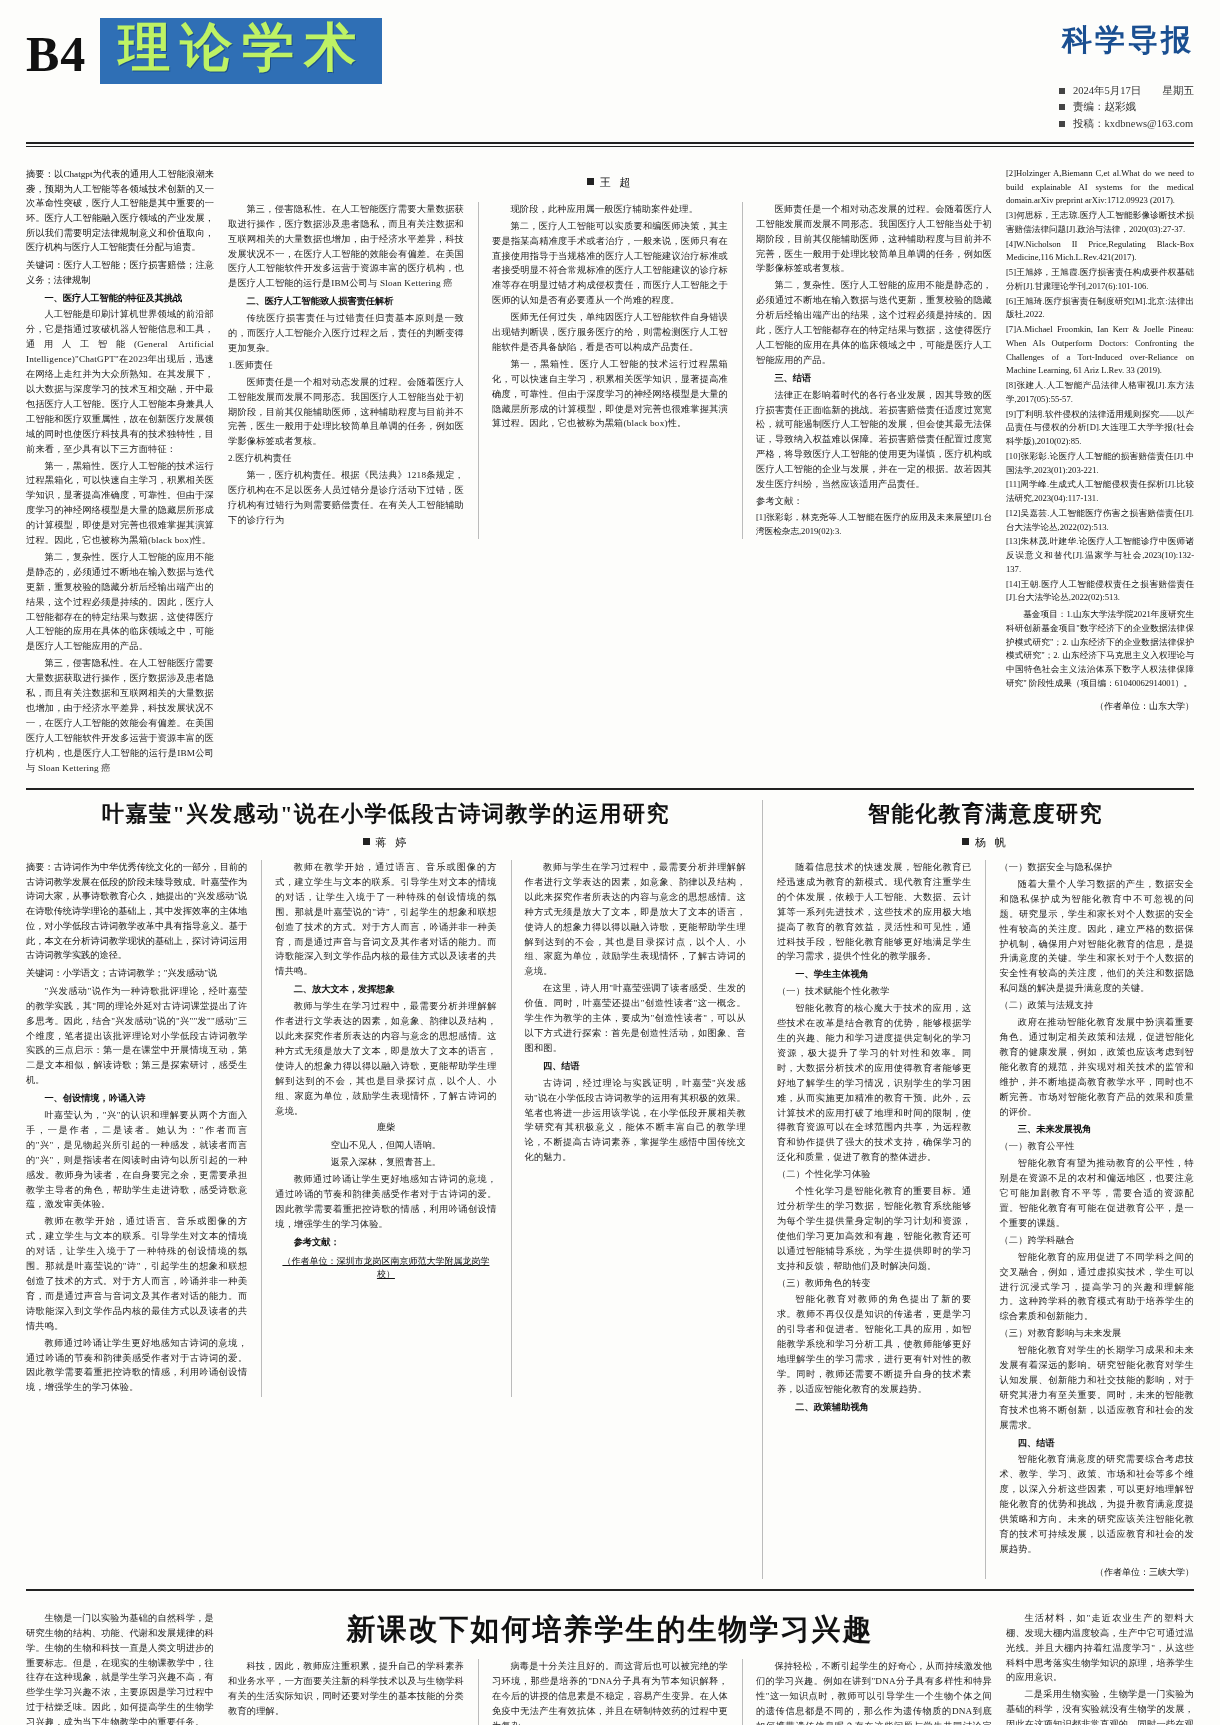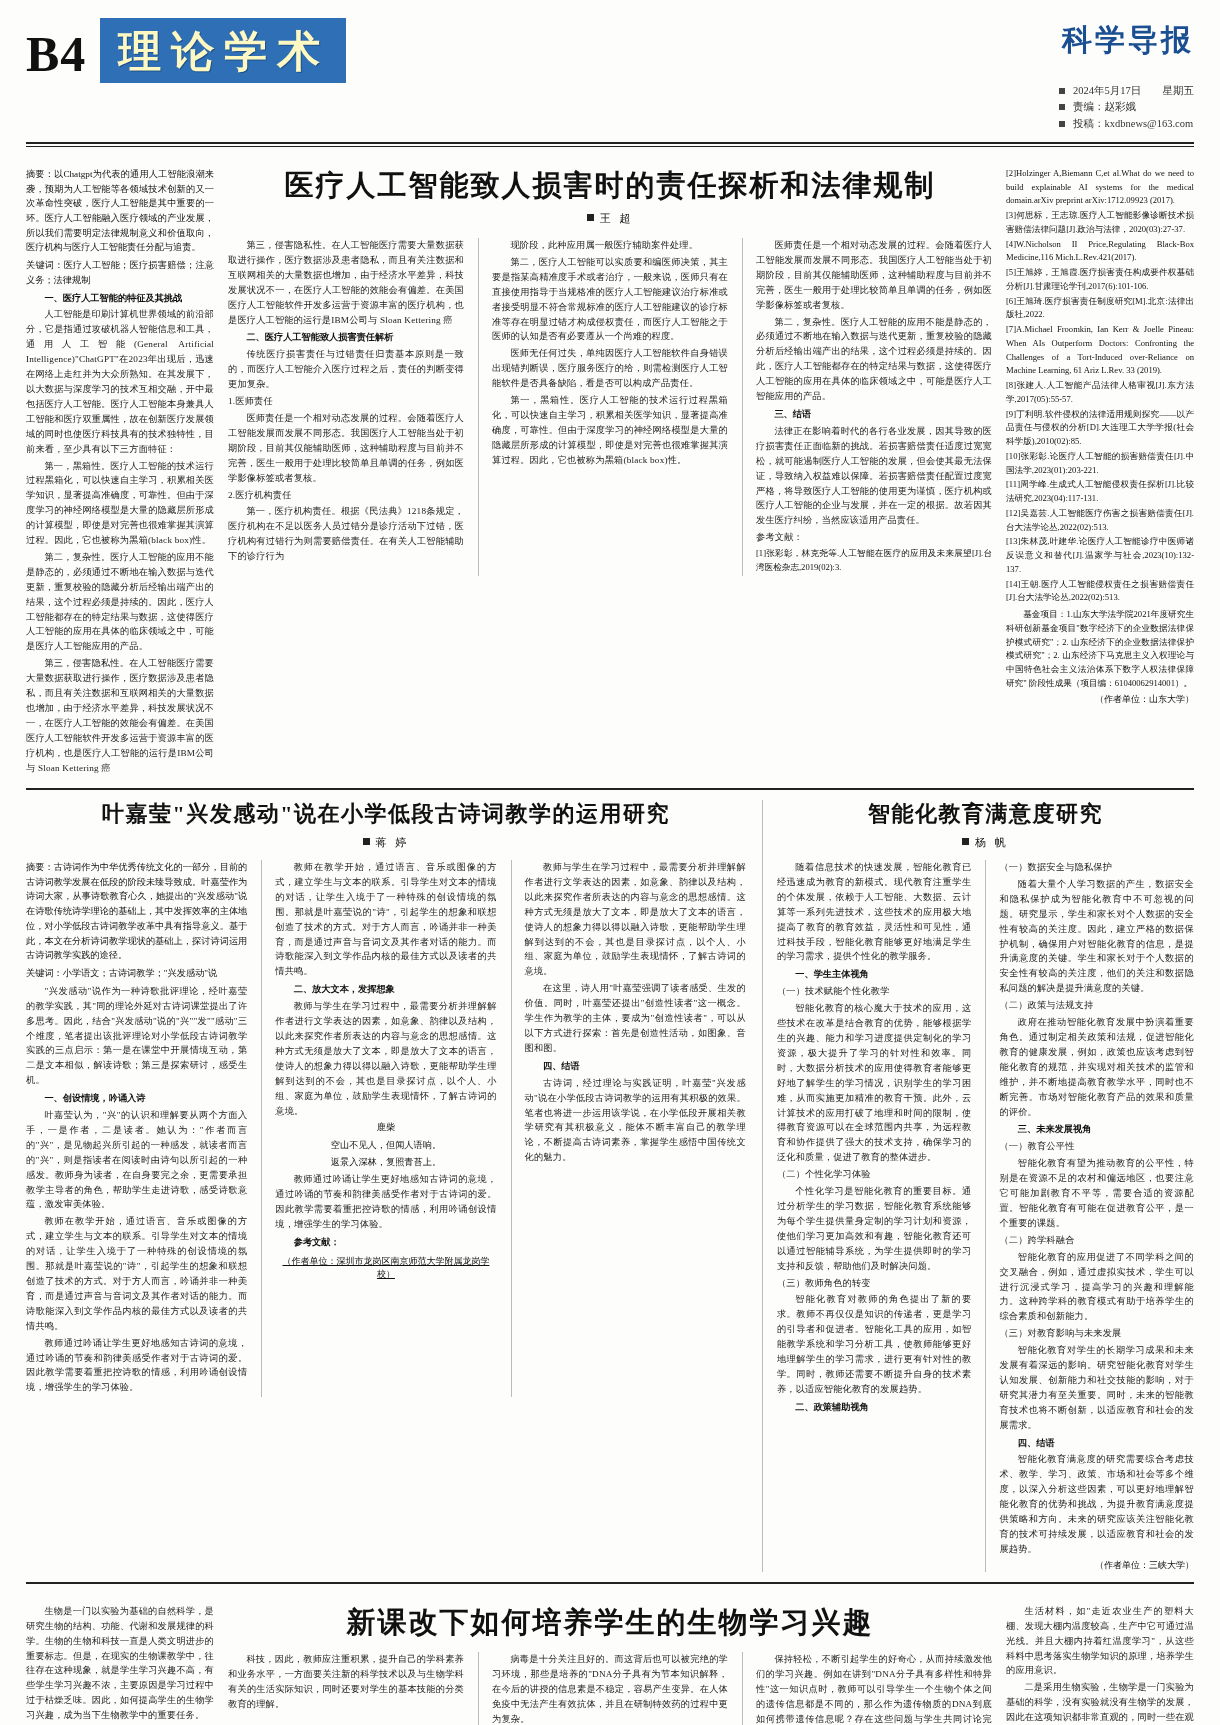--- a/index.html
+++ b/index.html
@@ -16,25 +16,25 @@
   
   .masthead { display:flex; align-items:flex-start; justify-content:space-between; padding-bottom:6px; }
   .mast-left { display:flex; align-items:center; gap:14px; }
   .page-num {
     font-family:"Liberation Serif", serif;
     font-size:50px; font-weight:bold; letter-spacing:1px; line-height:1;
     padding-top:6px;
   }
   .section-banner {
     background:#2f6fb5;
-    color:#fef9c3;
-    font-size:43px;
+    color:#bef264;
+    font-size:52px;
     font-weight:bold;
     letter-spacing:10px;
-    padding:12px 16px 10px 18px;
+    padding:4px 16px 10px 18px;
     line-height:1;
     position:relative;
   }
   .section-banner .sb-text { display:inline-block; text-shadow:1px 1px 0 #1d4f8a; }
   .mast-right { text-align:left; padding-top:2px; }
   .paper-name {
     font-size:30px; font-weight:bold; letter-spacing:3px; color:#1a4f91;
     text-align:right; margin-bottom:22px;
   }
   .mast-meta { font-size:10.5px; color:#333; line-height:1.55; text-align:left; }
@@ -50,40 +50,40 @@
     text-align:center;
     font-family:"Liberation Serif", serif;
     font-weight:bold;
     line-height:1.25;
   }
   .h1 { font-size:29px; letter-spacing:2px; }
   .h2 { font-size:22px; letter-spacing:1.5px; }
   .byline { text-align:center; font-size:11px; margin-top:8px; letter-spacing:3px; }
   .byline .dot { display:inline-block; width:7px; height:7px; background:#222; margin-right:6px; vertical-align:1px; }
 
-  .cols { display:flex; gap:14px; margin-top:10px; }
+  .cols { display:flex; gap:14px; margin-top:10px;justify-content:flex-end; }
   .col { flex:1; }
   .col.sep { border-left:1px solid #bbb; padding-left:13px; }
 
   p.body {
     font-size:9.2px;
     line-height:1.62;
     text-align:justify;
     margin:0 0 2px 0;
     text-indent:2em;
     color:#1a1a1a;
     letter-spacing:0.2px;
   }
   p.body.noind { text-indent:0; }
   p.sub { font-size:9.2px; line-height:1.62; margin:3px 0 2px; font-weight:bold; text-indent:2em; }
   .abstract { font-size:9.2px; line-height:1.6; text-align:justify; margin-bottom:3px; }
   .refs { font-size:8.6px; line-height:1.6; text-align:justify; }
   .refs p { margin:0 0 1px 0; text-indent:0; }
   .fund { font-size:8.6px; line-height:1.6; text-align:justify; margin-top:3px; text-indent:2em; }
-  .affil { font-size:9px; text-align:right; margin-top:2px; }
+  .affil { font-size:9px; text-align:right; margin-top:9px; }
   .affil-c { font-size:9px; text-align:center; margin-top:5px; line-height:1.5;text-decoration:underline; }
 
   .poem { font-size:9.2px; line-height:1.65; text-align:center; margin:2px 0; }
   .divider2 { border-top:2px solid #222; margin:10px 0 0; }
 
   .two-article { display:flex; gap:16px; }
   .two-article .left { width:62.5%; }
   .two-article .right { width:37.5%; border-left:1px solid #bbb; padding-left:14px; }
 </style>
 </head>
@@ -122,21 +122,20 @@
         <div class="abstract">摘要：以Chatgpt为代表的通用人工智能浪潮来袭，预期为人工智能等各领域技术创新的又一次革命性突破，医疗人工智能是其中重要的一环。医疗人工智能融入医疗领域的产业发展，所以我们需要明定法律规制意义和价值取向，医疗机构与医疗人工智能责任分配与追责。</div>
         <div class="abstract">关键词：医疗人工智能；医疗损害赔偿；注意义务；法律规制</div>
         <p class="sub">一、医疗人工智能的特征及其挑战</p>
         <p class="body">人工智能是印刷计算机世界领域的前沿部分，它是指通过攻破机器人智能信息和工具，通用人工智能(General Artificial Intelligence)"ChatGPT"在2023年出现后，迅速在网络上走红并为大众所熟知。在其发展下，以大数据与深度学习的技术互相交融，开中最包括医疗人工智能。医疗人工智能本身兼具人工智能和医疗双重属性，故在创新医疗发展领域的同时也使医疗科技具有的技术独特性，目前来看，至少具有以下三方面特征：</p>
         <p class="body">第一，黑箱性。医疗人工智能的技术运行过程黑箱化，可以快速自主学习，积累相关医学知识，显著提高准确度，可靠性。但由于深度学习的神经网络模型是大量的隐藏层所形成的计算模型，即使是对完善也很难掌握其演算过程。因此，它也被称为黑箱(black box)性。</p>
         <p class="body">第二，复杂性。医疗人工智能的应用不能是静态的，必须通过不断地在输入数据与迭代更新，重复校验的隐藏分析后经输出端产出的结果，这个过程必须是持续的。因此，医疗人工智能都存在的特定结果与数据，这使得医疗人工智能的应用在具体的临床领域之中，可能是医疗人工智能应用的产品。</p>
         <p class="body">第三，侵害隐私性。在人工智能医疗需要大量数据获取进行操作，医疗数据涉及患者隐私，而且有关注数据和互联网相关的大量数据也增加，由于经济水平差异，科技发展状况不一，在医疗人工智能的效能会有偏差。在美国医疗人工智能软件开发多运营于资源丰富的医疗机构，也是医疗人工智能的运行是IBM公司与 Sloan Kettering 癌</p>
       </div>
 
       <div class="col">
-        <div class="headline h1">医疗人工智能致人损害时的责任探析和法律规制</div>
         <div class="byline"><span class="dot"></span><span>王 超</span></div>
 
         <div class="cols" style="margin-top:12px">
           <div class="col">
             <p class="body">第三，侵害隐私性。在人工智能医疗需要大量数据获取进行操作，医疗数据涉及患者隐私，而且有关注数据和互联网相关的大量数据也增加，由于经济水平差异，科技发展状况不一，在医疗人工智能的效能会有偏差。在美国医疗人工智能软件开发多运营于资源丰富的医疗机构，也是医疗人工智能的运行是IBM公司与 Sloan Kettering 癌</p>
             <p class="sub">二、医疗人工智能致人损害责任解析</p>
             <p class="body">传统医疗损害责任与过错责任归责基本原则是一致的，而医疗人工智能介入医疗过程之后，责任的判断变得更加复杂。</p>
             <p class="body noind">1.医师责任</p>
             <p class="body">医师责任是一个相对动态发展的过程。会随着医疗人工智能发展而发展不同形态。我国医疗人工智能当处于初期阶段，目前其仅能辅助医师，这种辅助程度与目前并不完善，医生一般用于处理比较简单且单调的任务，例如医学影像标签或者复核。</p>
             <p class="body noind">2.医疗机构责任</p>

